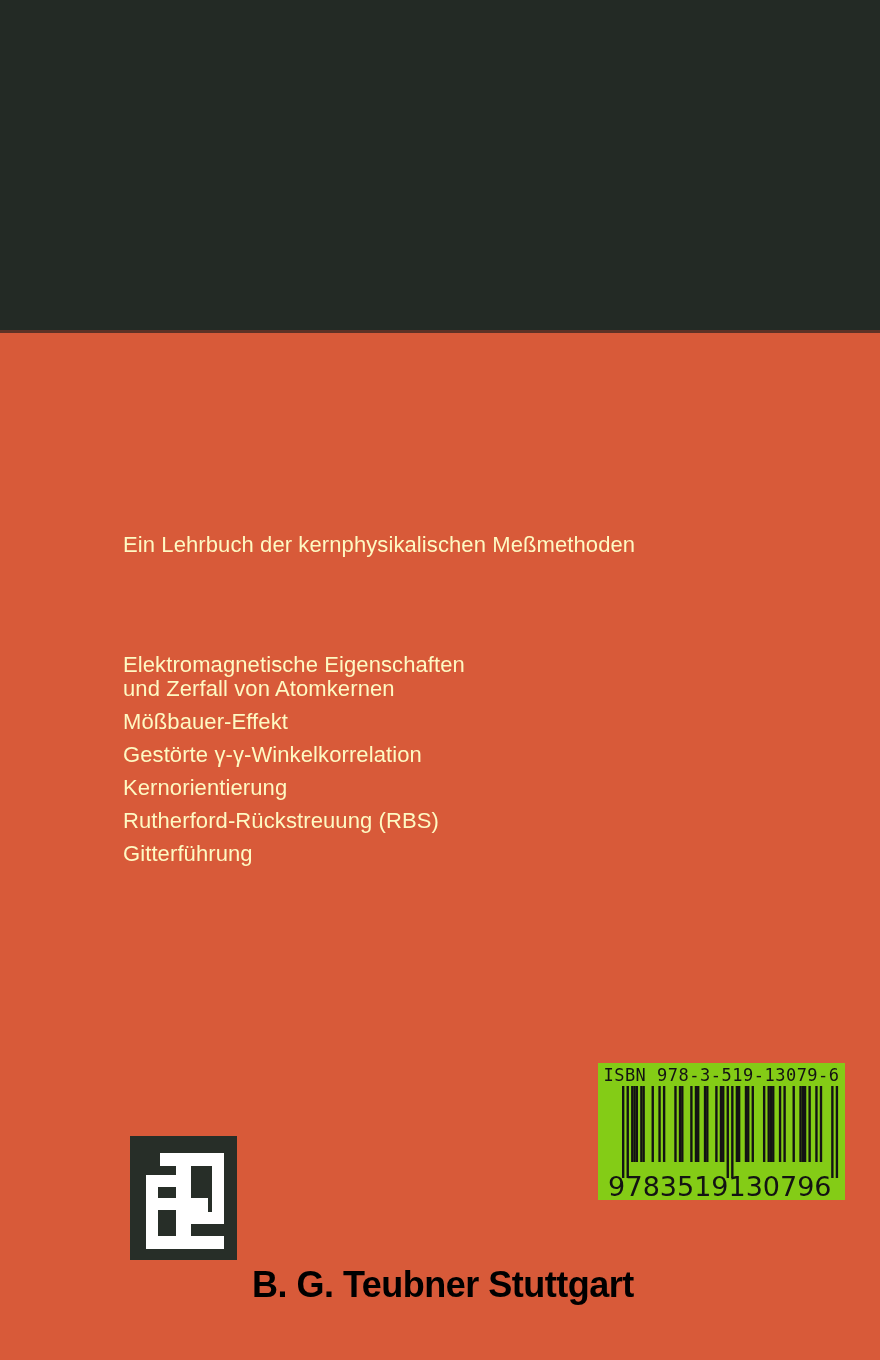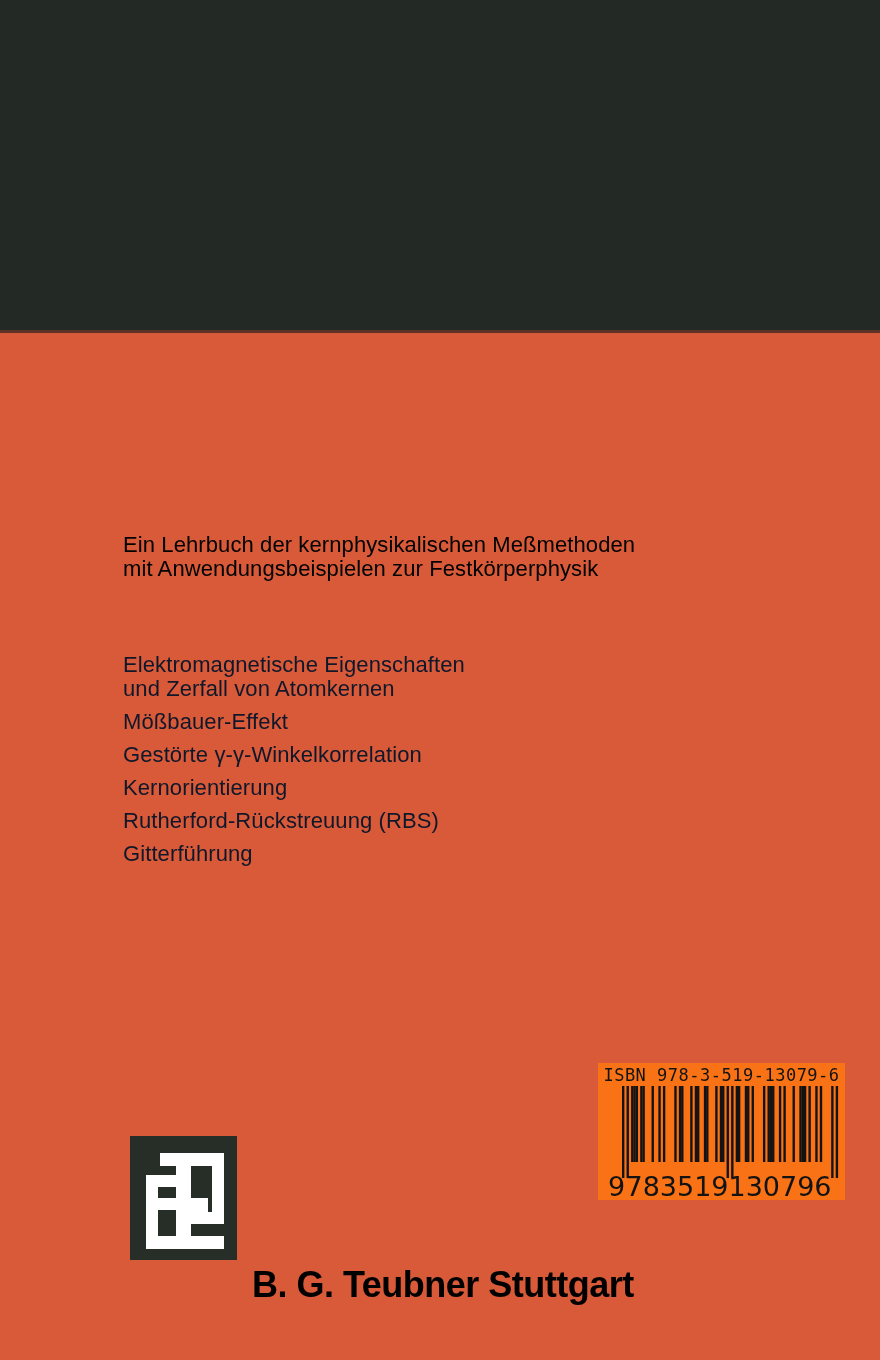--- a/index.html
+++ b/index.html
@@ -22,45 +22,45 @@
   }
   .divider-line {
     position: absolute;
     left: 0; top: 330px;
     width: 880px; height: 3px;
     background: #5e3226;
   }
   .intro-block {
     position: absolute;
     left: 123px; top: 533px;
-    color: #000000;
+    color: #fef9c3;
     font-size: 22px;
     line-height: 24px;
     letter-spacing: 0.1px;
   }
   .intro-line { display: block; }
   .topics-list {
     position: absolute;
     left: 123px; top: 653px;
     margin: 0; padding: 0;
     list-style: none;
-    color: #0f172a;
+    color: #fef9c3;
   }
   .topic {
     font-size: 22px;
     line-height: 24px;
     margin-bottom: 9px;
     letter-spacing: 0.1px;
   }
   .tline { display: block; }
   .barcode-panel {
     position: absolute;
     left: 598px; top: 1063px;
     width: 247px; height: 137px;
-    background: #f97316;
+    background: #84cc16;
     overflow: hidden;
   }
   .isbn-label {
     display: block;
     margin-top: 3px;
     text-align: center;
     font-family: "DejaVu Sans Mono", monospace;
     font-size: 17px;
     line-height: 19px;
     letter-spacing: 0.5px;
@@ -93,21 +93,20 @@
   }
 </style>
 </head>
 <body>
 
 <div class="header-band"></div>
 <div class="divider-line"></div>
 
 <div class="intro-block">
   <span class="intro-line">Ein Lehrbuch der kernphysikalischen Meßmethoden</span>
-  <span class="intro-line">mit Anwendungsbeispielen zur Festkörperphysik</span>
 </div>
 
 <ul class="topics-list">
   <li class="topic">
     <span class="tline">Elektromagnetische Eigenschaften</span>
     <span class="tline">und Zerfall von Atomkernen</span>
   </li>
   <li class="topic">
     <span class="tline">Mößbauer-Effekt</span>
   </li>

